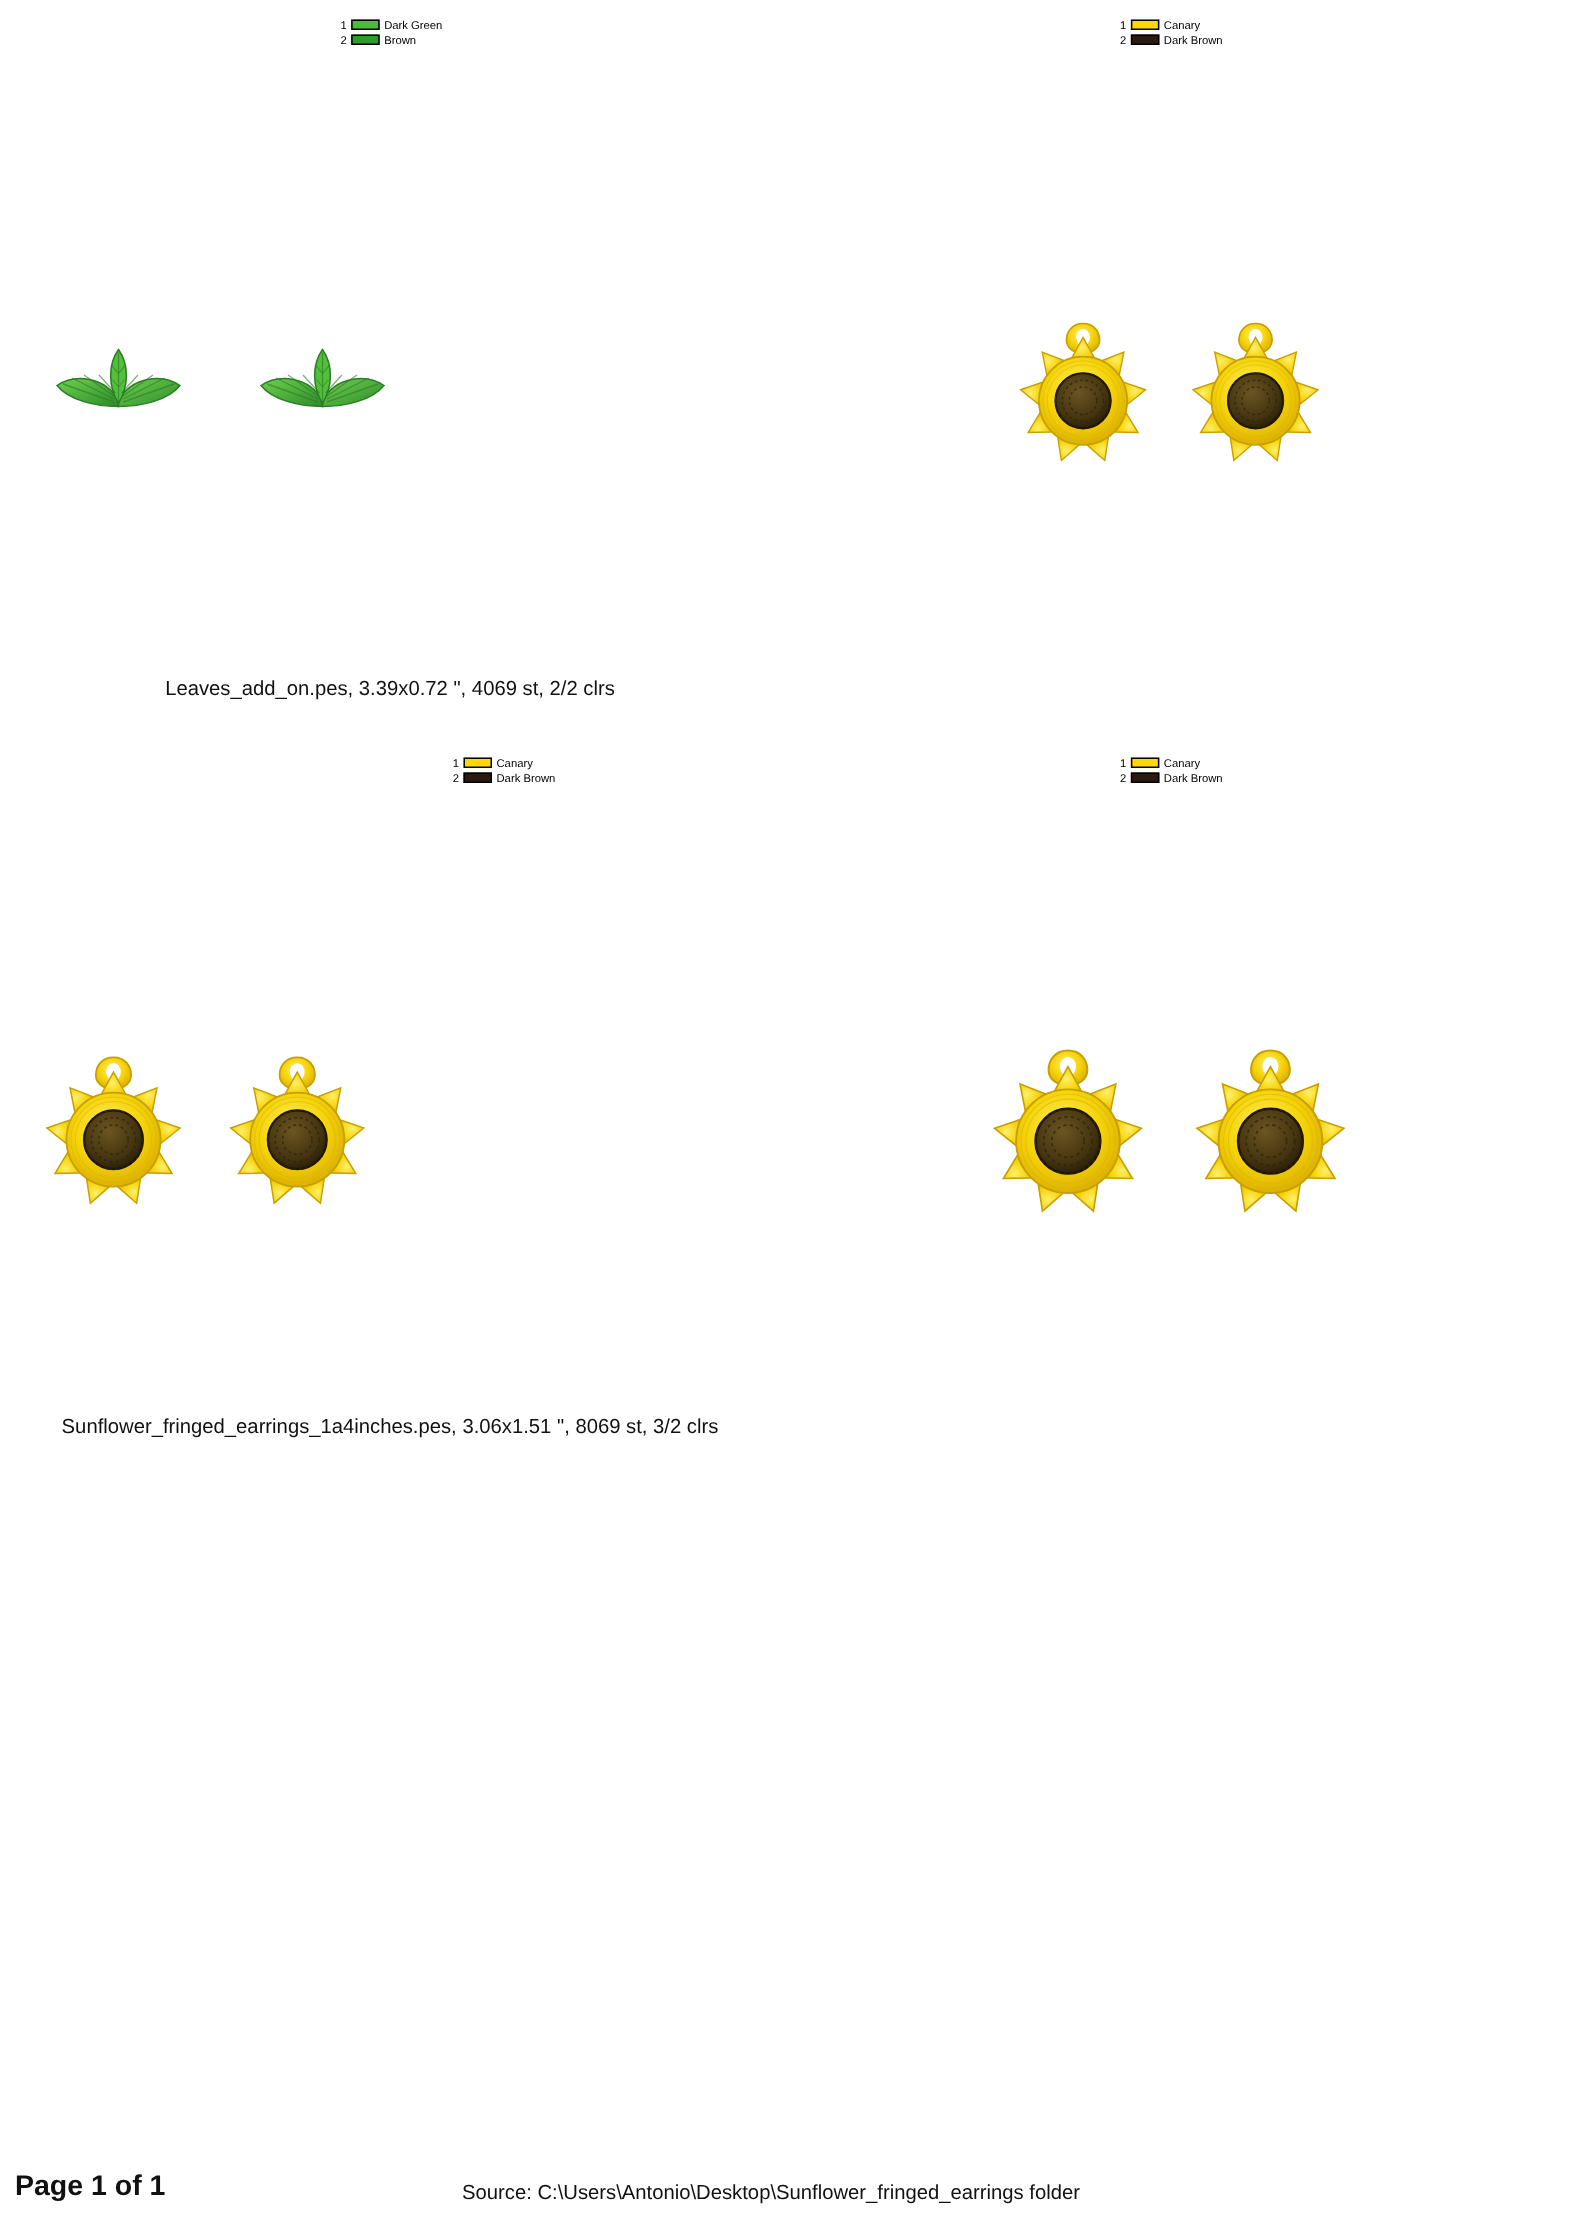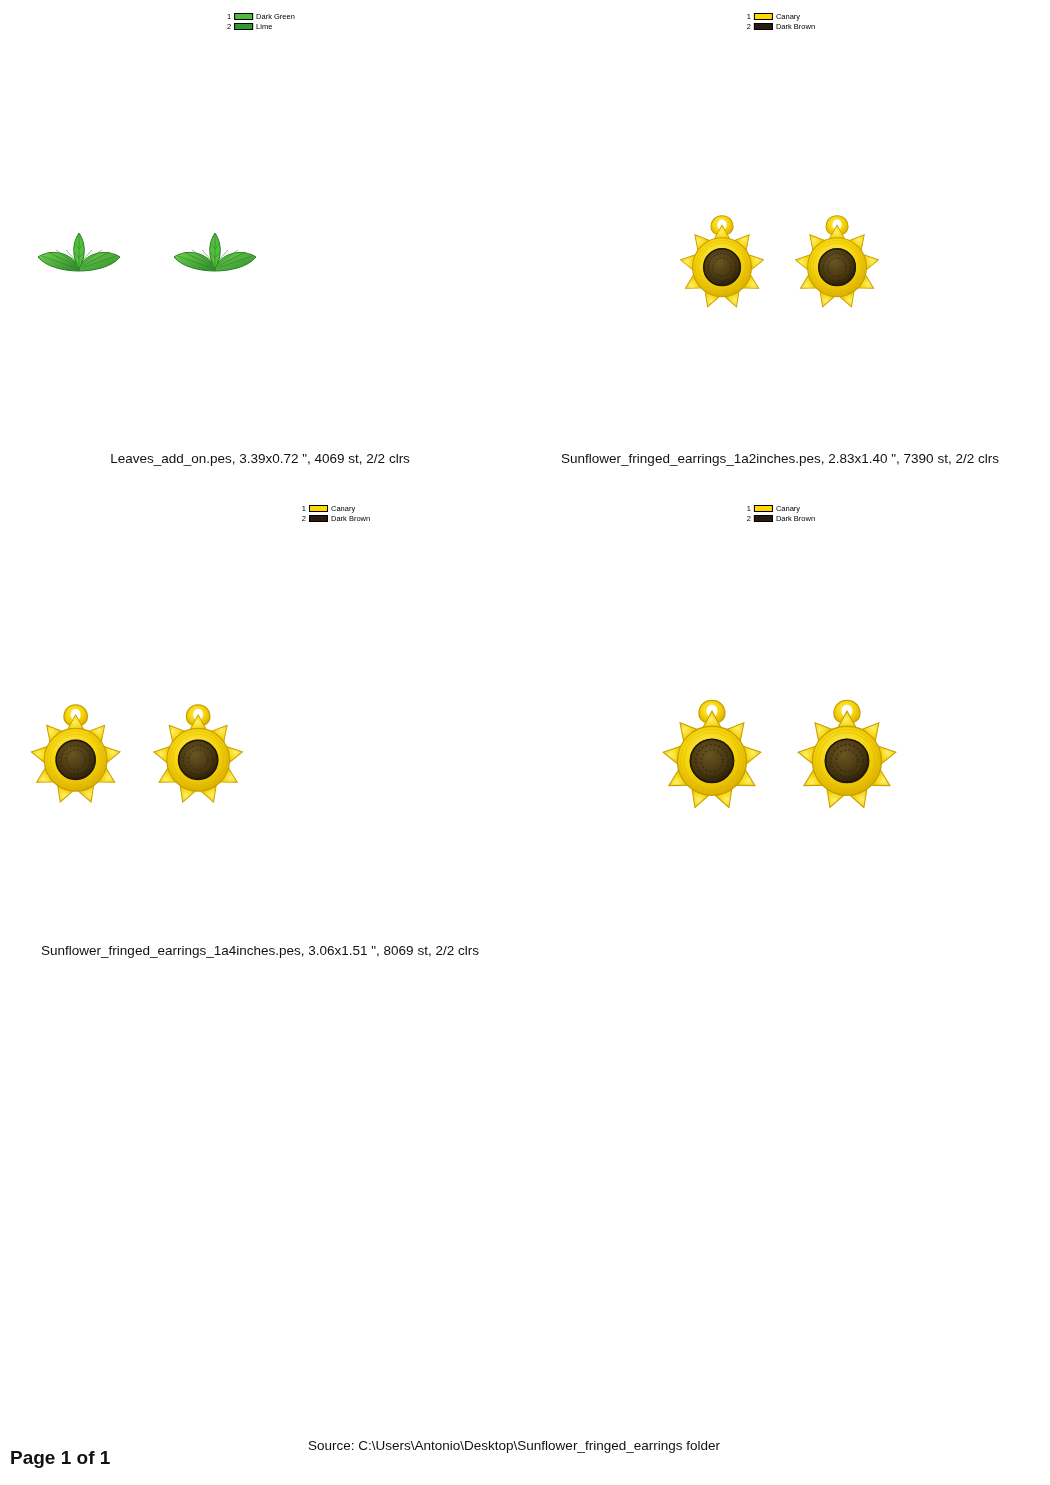--- a/index.html
+++ b/index.html
@@ -96,21 +96,21 @@
     position: absolute;
     left: 10px;
     bottom: 16px;
     font-size: 19px;
     color: #111;
     font-weight: bold;
   }
   .footer-source {
     position: absolute;
     left: 308px;
-    bottom: 32px;
+    bottom: 16px;
     font-size: 13.5px;
     color: #111;
   }
 
   svg { display: block; }
 </style>
 </head>
 <body>
 
 <div class="page">
@@ -118,21 +118,21 @@
   <div class="cell cell-a">
     <div class="legend">
       <div class="legend-row">
         <span class="legend-idx">1</span>
         <span class="swatch" style="background:#4cbb3c"></span>
         <span class="legend-label">Dark Green</span>
       </div>
       <div class="legend-row">
         <span class="legend-idx">2</span>
         <span class="swatch" style="background:#2e9b2e"></span>
-        <span class="legend-label">Lime</span>
+        <span class="legend-label">Brown</span>
       </div>
     </div>
 
     <div class="art" style="gap:26px; justify-content:flex-start; padding-left:14px;">
 
       <svg width="110" height="70" viewBox="0 0 110 70">
         <defs>
           <linearGradient id="lf1" x1="0" y1="0" x2="1" y2="1">
             <stop offset="0%" stop-color="#6fd04f"></stop>
             <stop offset="100%" stop-color="#2e8b2a"></stop>
@@ -278,21 +278,20 @@
             <circle cx="0" cy="0" r="10" fill="none" stroke-dasharray="2 2"></circle>
           </g>
           <g stroke="#d9b500" stroke-width="0.7" opacity="0.55" fill="none">
             <circle cx="0" cy="0" r="26"></circle>
             <circle cx="0" cy="0" r="29"></circle>
           </g>
         </g>
       </svg>
     </div>
 
-    <div class="caption">Sunflower_fringed_earrings_1a2inches.pes, 2.83x1.40 ", 7390 st, 2/2 clrs</div>
   </div>
 
   <div class="cell cell-c">
     <div class="legend" style="left:290px; transform:none;">
       <div class="legend-row">
         <span class="legend-idx">1</span>
         <span class="swatch" style="background:#ffd800"></span>
         <span class="legend-label">Canary</span>
       </div>
       <div class="legend-row">
@@ -387,21 +386,21 @@
             <circle cx="0" cy="0" r="10" fill="none" stroke-dasharray="2 2"></circle>
           </g>
           <g stroke="#d9b500" stroke-width="0.7" opacity="0.55" fill="none">
             <circle cx="0" cy="0" r="26"></circle>
             <circle cx="0" cy="0" r="29"></circle>
           </g>
         </g>
       </svg>
     </div>
 
-    <div class="caption" style="text-align:center;">Sunflower_fringed_earrings_1a4inches.pes, 3.06x1.51 ", 8069 st, 2/2 clrs</div>
+    <div class="caption" style="text-align:center;">Sunflower_fringed_earrings_1a4inches.pes, 3.06x1.51 ", 8069 st, 3/2 clrs</div>
   </div>
 
   <div class="cell cell-d">
     <div class="legend">
       <div class="legend-row">
         <span class="legend-idx">1</span>
         <span class="swatch" style="background:#ffd800"></span>
         <span class="legend-label">Canary</span>
       </div>
       <div class="legend-row">

